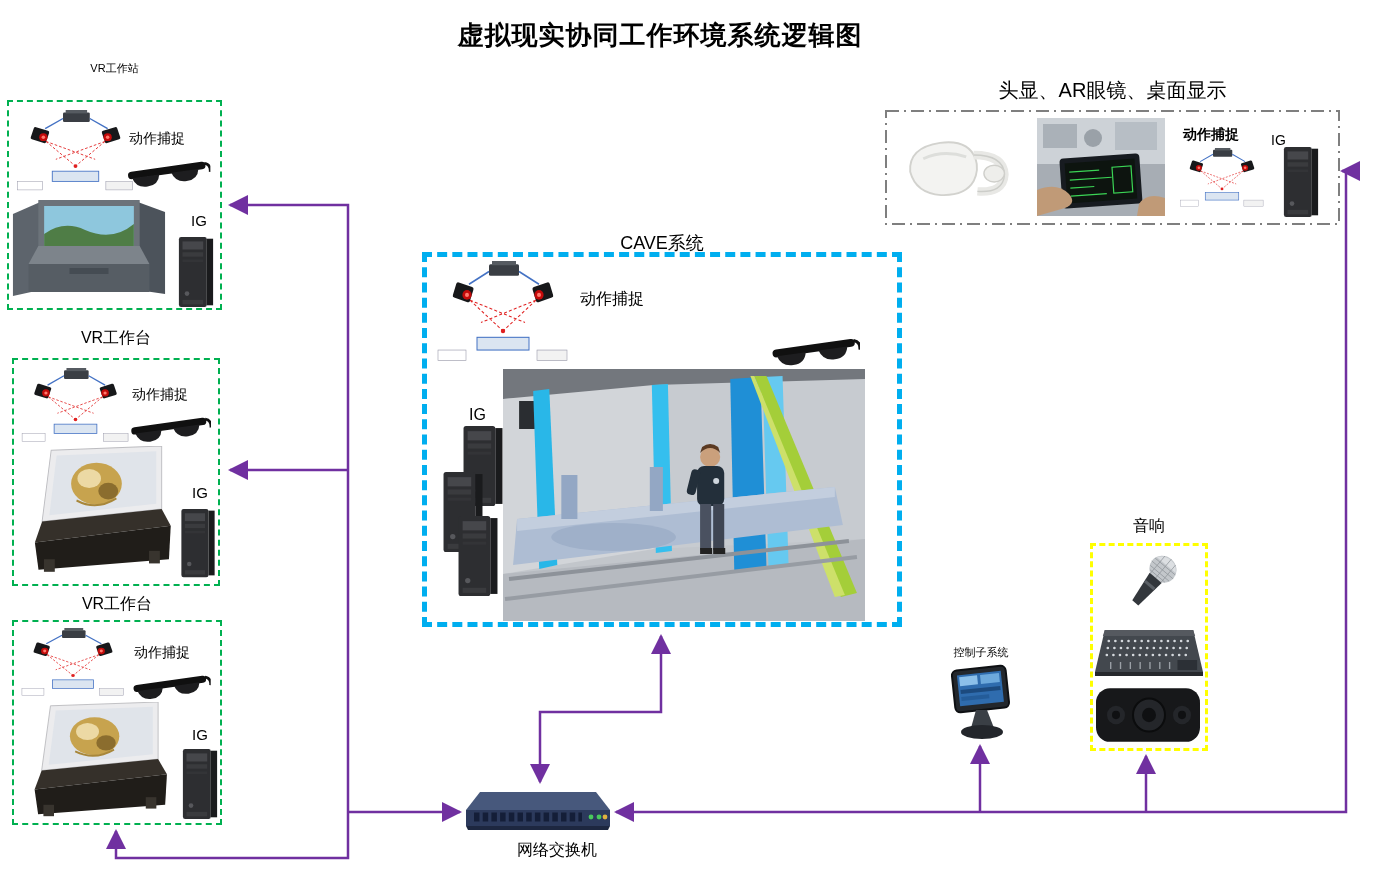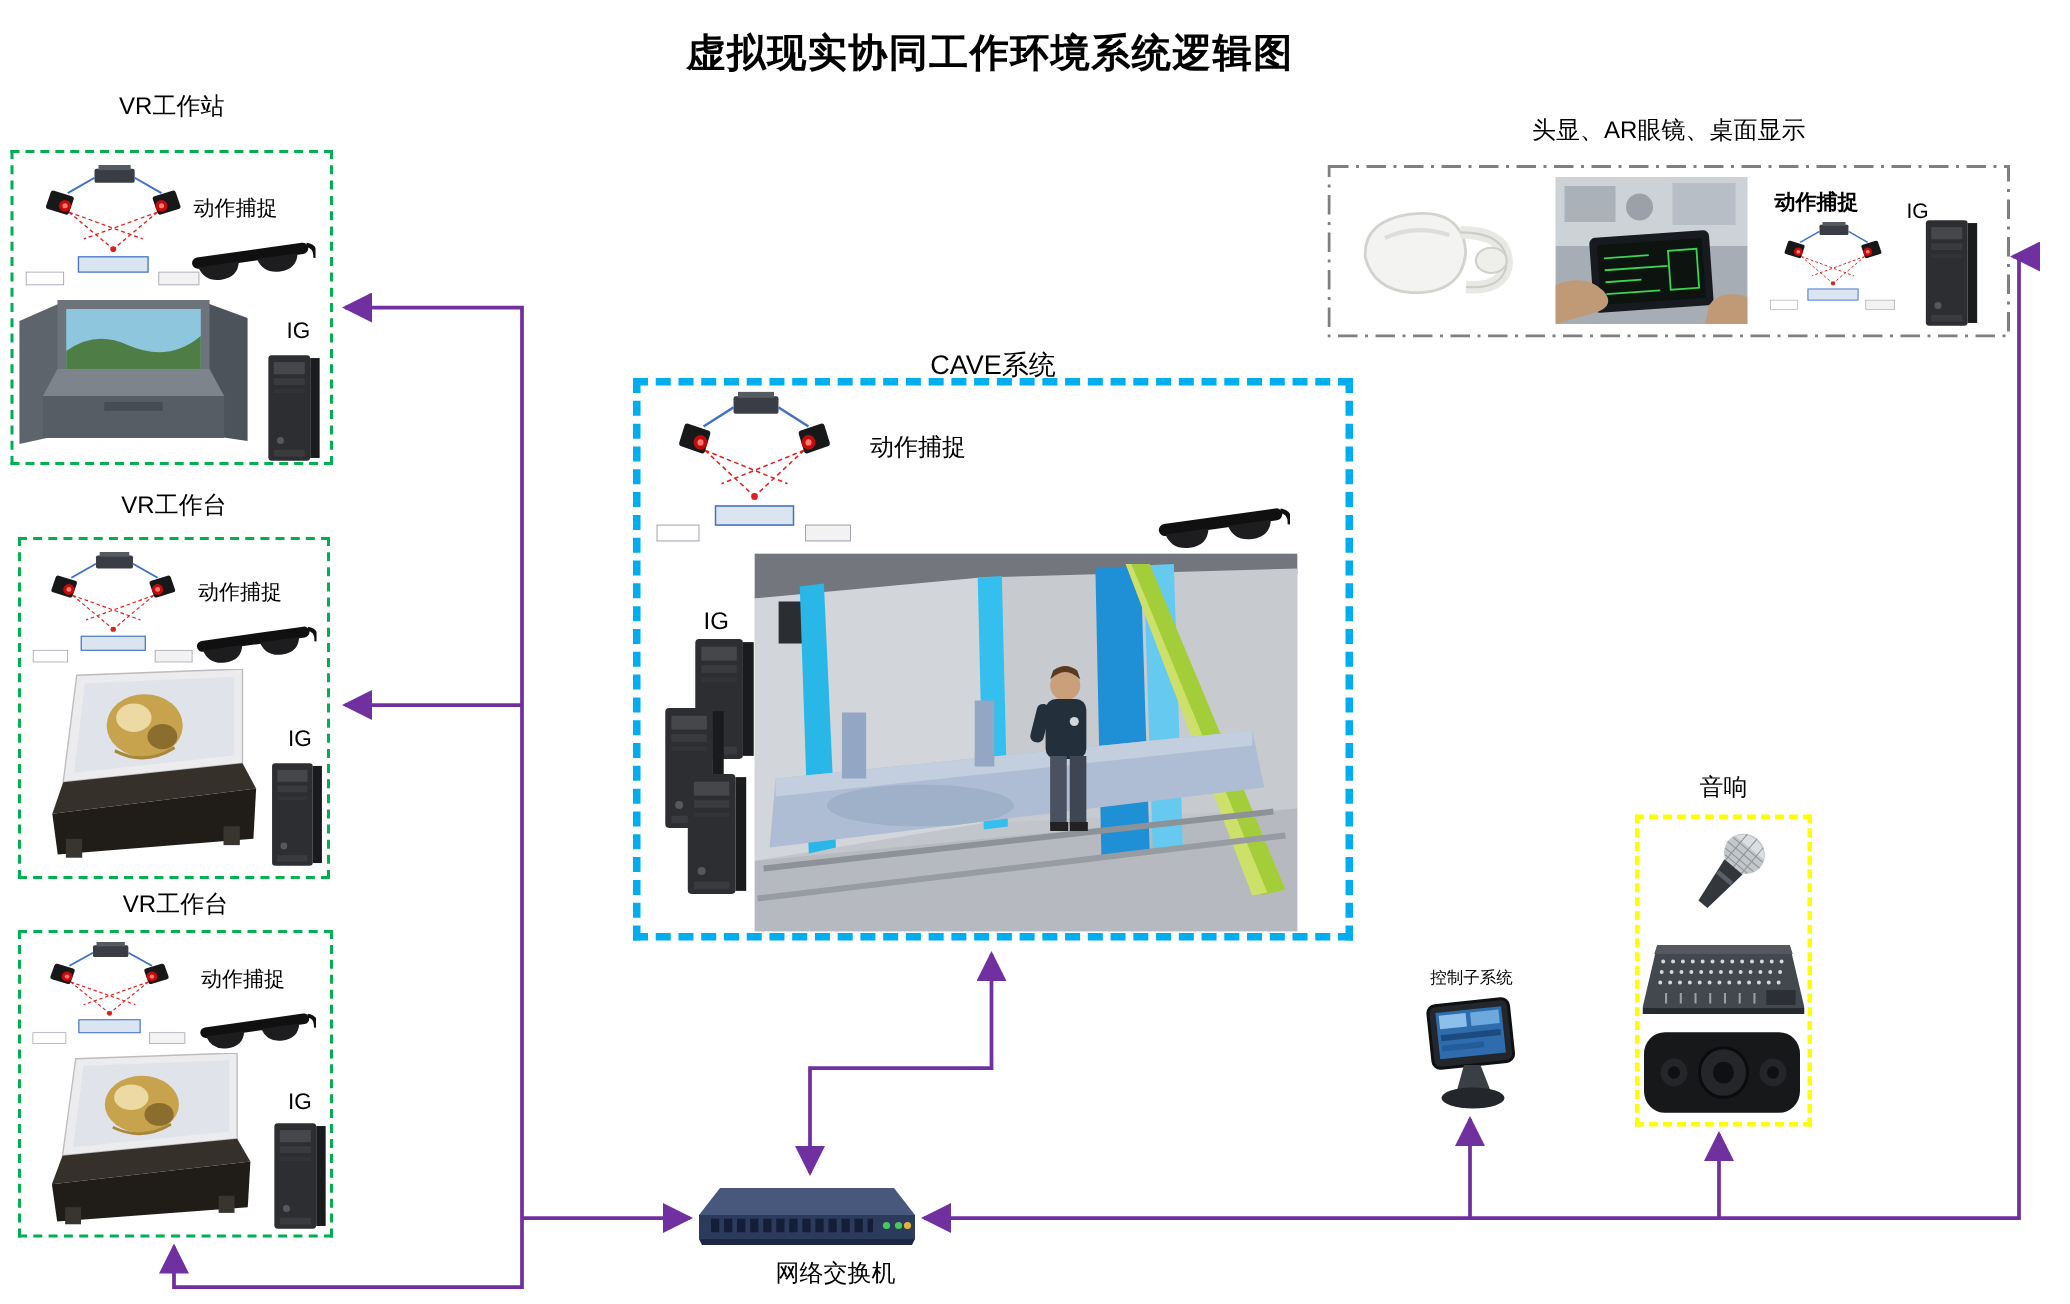--- a/index.html
+++ b/index.html
@@ -71,21 +71,21 @@
       <polygon points="20,72 152,60 162,76 12,92" fill="#35302a"></polygon>
       <polygon points="12,92 162,76 160,108 16,118" fill="#201d19"></polygon>
       <rect x="22" y="108" width="12" height="12" fill="#38342e"></rect>
       <rect x="138" y="100" width="12" height="12" fill="#38342e"></rect>
     </symbol>
   </defs>
 </svg>
 
 <div id="title">虚拟现实协同工作环境系统逻辑图</div>
 
-<div class="lbl center" style="left:7px;top:62px;width:215px;font-size:16px">VR工作站</div>
+<div class="lbl center" style="left:7px;top:62px;width:215px;font-size:11px">VR工作站</div>
 <div class="box green" style="left:7px;top:100px;width:215px;height:210px">
   <div class="abs" style="left:4px;top:8px;width:125px;height:85px">
     <svg class="fit" viewBox="0 0 140 100" preserveAspectRatio="none">
         <use href="#sym-mocap"></use>
       </svg>
   </div>
   <div class="lbl" style="left:120px;top:28px;font-size:14px">动作捕捉</div>
   <div class="abs" style="left:116px;top:58px;width:86px;height:32px">
     <svg class="fit" viewBox="0 0 90 34">
         <use href="#sym-glasses"></use>
@@ -219,21 +219,21 @@
       <rect x="196" y="135" width="11" height="46" fill="#4a5160"></rect>
       <rect x="209" y="135" width="11" height="46" fill="#3e4553"></rect>
       <rect x="196" y="179" width="12" height="6" fill="#222222"></rect>
       <rect x="209" y="179" width="12" height="6" fill="#222222"></rect>
       <rect x="185" y="100" width="9" height="26" rx="4" fill="#232f3a" transform="rotate(14 189 113)"></rect>
       <circle cx="212" cy="112" r="3" fill="#cfd6dd"></circle>
     </svg>
   </div>
 </div>
 
-<div class="lbl center" style="left:885px;top:78px;width:455px;font-size:16px">头显、AR眼镜、桌面显示</div>
+<div class="lbl center" style="left:885px;top:78px;width:455px;font-size:20px">头显、AR眼镜、桌面显示</div>
 <div class="box" style="left:885px;top:110px;width:455px;height:115px">
   <svg class="abs" style="left:0;top:0" width="455" height="115">
     <rect x="1" y="1" width="453" height="113" fill="none" stroke="#7f7f7f" stroke-width="2" stroke-dasharray="13 5 2 5"></rect>
   </svg>
   <div class="abs" style="left:14px;top:12px;width:112px;height:92px">
     <svg class="fit" viewBox="0 0 120 92">
       <path d="M12 50 Q10 24 44 19 Q74 15 82 36 Q86 48 80 60 Q71 76 45 75 Q18 73 12 50 Z" fill="#f3f3f1" stroke="#d2d2ce" stroke-width="2"></path>
       <path d="M26 36 Q48 26 72 34" stroke="#dddedb" stroke-width="3" fill="none"></path>
       <path d="M80 32 Q112 32 113 53 Q112 73 84 71" fill="none" stroke="#e8e8e5" stroke-width="9"></path>
       <path d="M80 32 Q112 32 113 53 Q112 73 84 71" fill="none" stroke="#cccdc9" stroke-width="1.5"></path>

